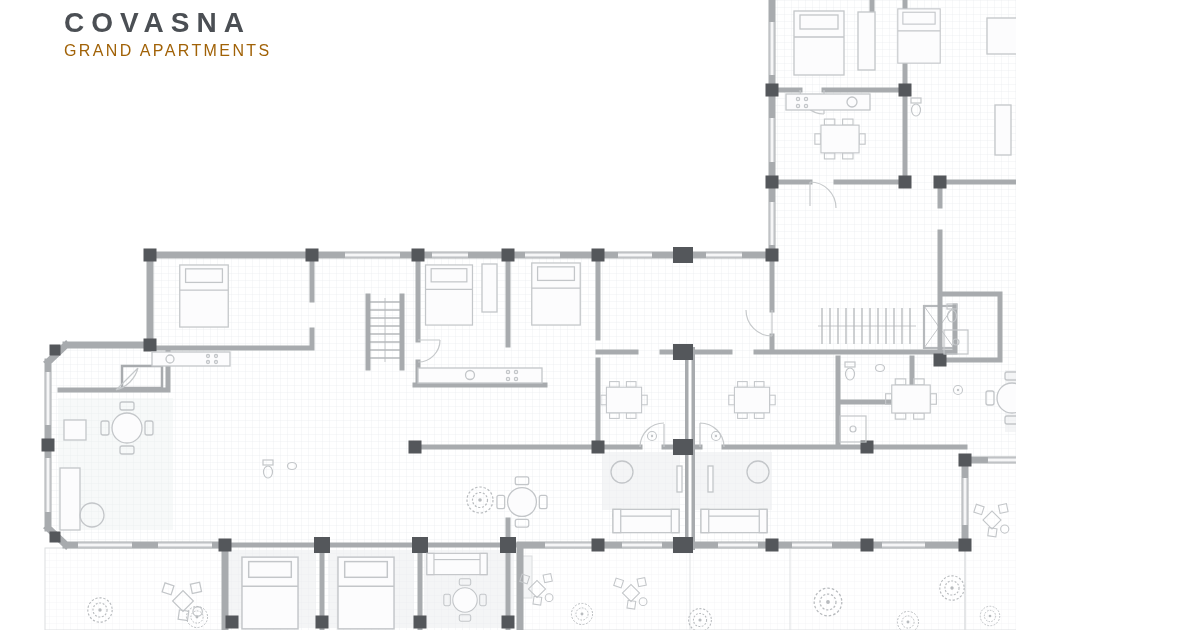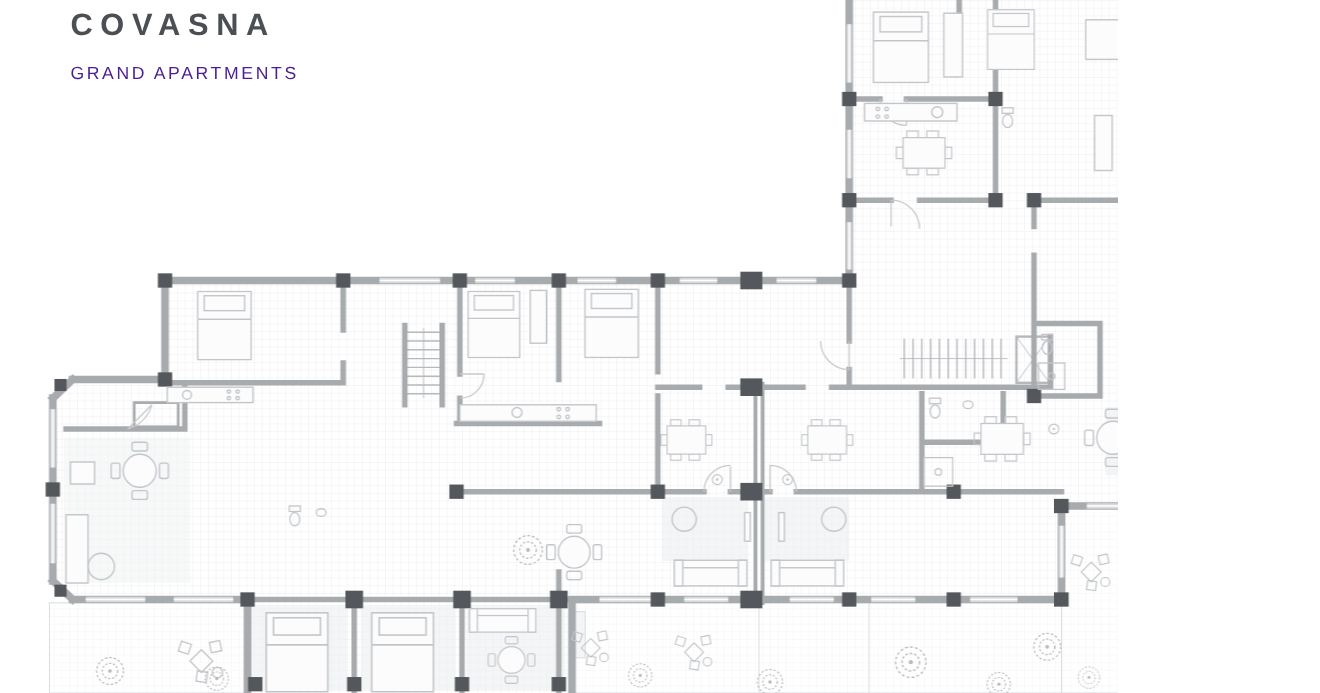--- a/index.html
+++ b/index.html
@@ -1,20 +1,20 @@
 <!DOCTYPE html>
 <html><head>
 <meta charset="utf-8">
 <style>
   html,body{margin:0;padding:0;background:#ffffff;}
   .stage{position:relative;width:1016px;height:630px;background:#ffffff;overflow:hidden;
          font-family:"Liberation Sans", sans-serif;}
   .logo{position:absolute;left:64px;top:8px;line-height:1.1;user-select:none;}
   .logo .name{font-size:28px;font-weight:bold;letter-spacing:7px;color:#4b4f54;}
-  .logo .tagline{font-size:16px;letter-spacing:2.4px;color:#4c1d95;margin-top:20px;text-align:center;}
+  .logo .tagline{font-size:16px;letter-spacing:2.4px;color:#a16207;margin-top:3px;text-align:center;}
   svg{position:absolute;left:0;top:0;}
 </style>
 </head>
 <body>
 
 <div class="stage">
 
   <div class="logo">
     <div class="name">COVASNA</div>
     <div class="tagline">GRAND APARTMENTS</div>

